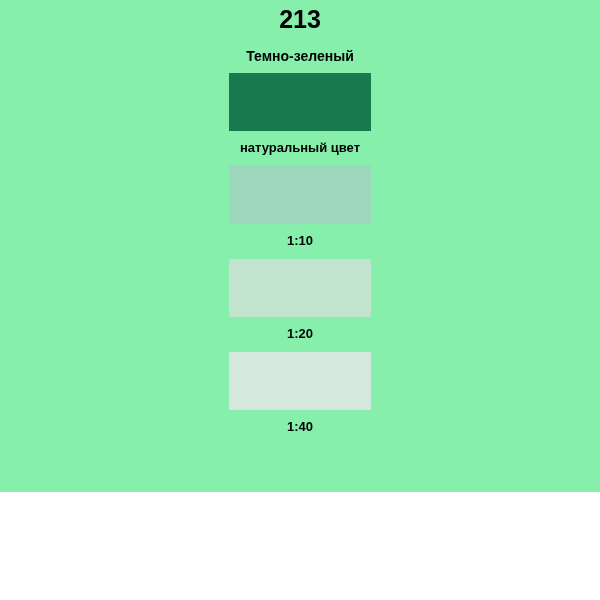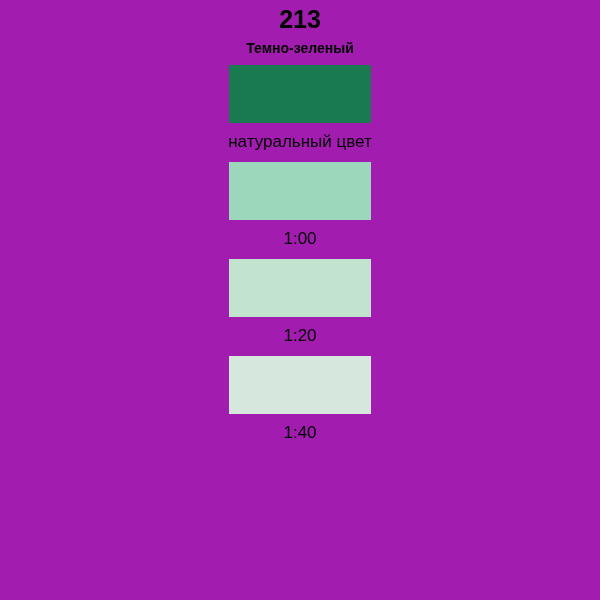--- a/index.html
+++ b/index.html
@@ -10,64 +10,64 @@
   body {
     width: 600px;
     height: 600px;
     font-family: "Liberation Sans", sans-serif;
     color: #000000;
     overflow: hidden;
   }
   #page {
     position: relative;
     width: 600px;
-    height: 600px;
-    background: #a21caf;
+    height: 492px;
+    background: #86efac;
     box-sizing: border-box;
   }
   .sheet {
     width: 600px;
     display: flex;
     flex-direction: column;
     align-items: center;
   }
   .code-number {
     font-size: 25px;
     font-weight: bold;
     line-height: 1;
     letter-spacing: 0px;
     margin-top: 7px;
     text-align: center;
   }
   .color-name {
     font-size: 14px;
     font-weight: bold;
     line-height: 1;
-    margin-top: 9px;
+    margin-top: 17px;
     text-align: center;
   }
   .swatch-list {
     margin-top: 10px;
     display: flex;
     flex-direction: column;
     align-items: center;
   }
   .swatch-row {
     display: flex;
     flex-direction: column;
     align-items: center;
   }
   .swatch-chip {
     width: 142px;
     height: 58px;
     display: block;
   }
   .swatch-label {
-    font-size: 17px;
-    font-weight: normal;
+    font-size: 13px;
+    font-weight: bold;
     line-height: 1;
     margin-top: 10px;
     margin-bottom: 12px;
     text-align: right;
     white-space: nowrap;
   }
 </style>
 </head>
 <body>
 
@@ -78,21 +78,21 @@
 
     <div class="color-name">Темно-зеленый</div>
 
     <div class="swatch-list">
         <div class="swatch-row">
           <div class="swatch-chip" style="background-color: rgb(24, 122, 78);"></div>
           <div class="swatch-label">натуральный цвет</div>
         </div>
         <div class="swatch-row">
           <div class="swatch-chip" style="background-color: rgb(156, 215, 188);"></div>
-          <div class="swatch-label">1:00</div>
+          <div class="swatch-label">1:10</div>
         </div>
         <div class="swatch-row">
           <div class="swatch-chip" style="background-color: rgb(194, 227, 205);"></div>
           <div class="swatch-label">1:20</div>
         </div>
         <div class="swatch-row">
           <div class="swatch-chip" style="background-color: rgb(214, 232, 221);"></div>
           <div class="swatch-label">1:40</div>
         </div>
       </div>

